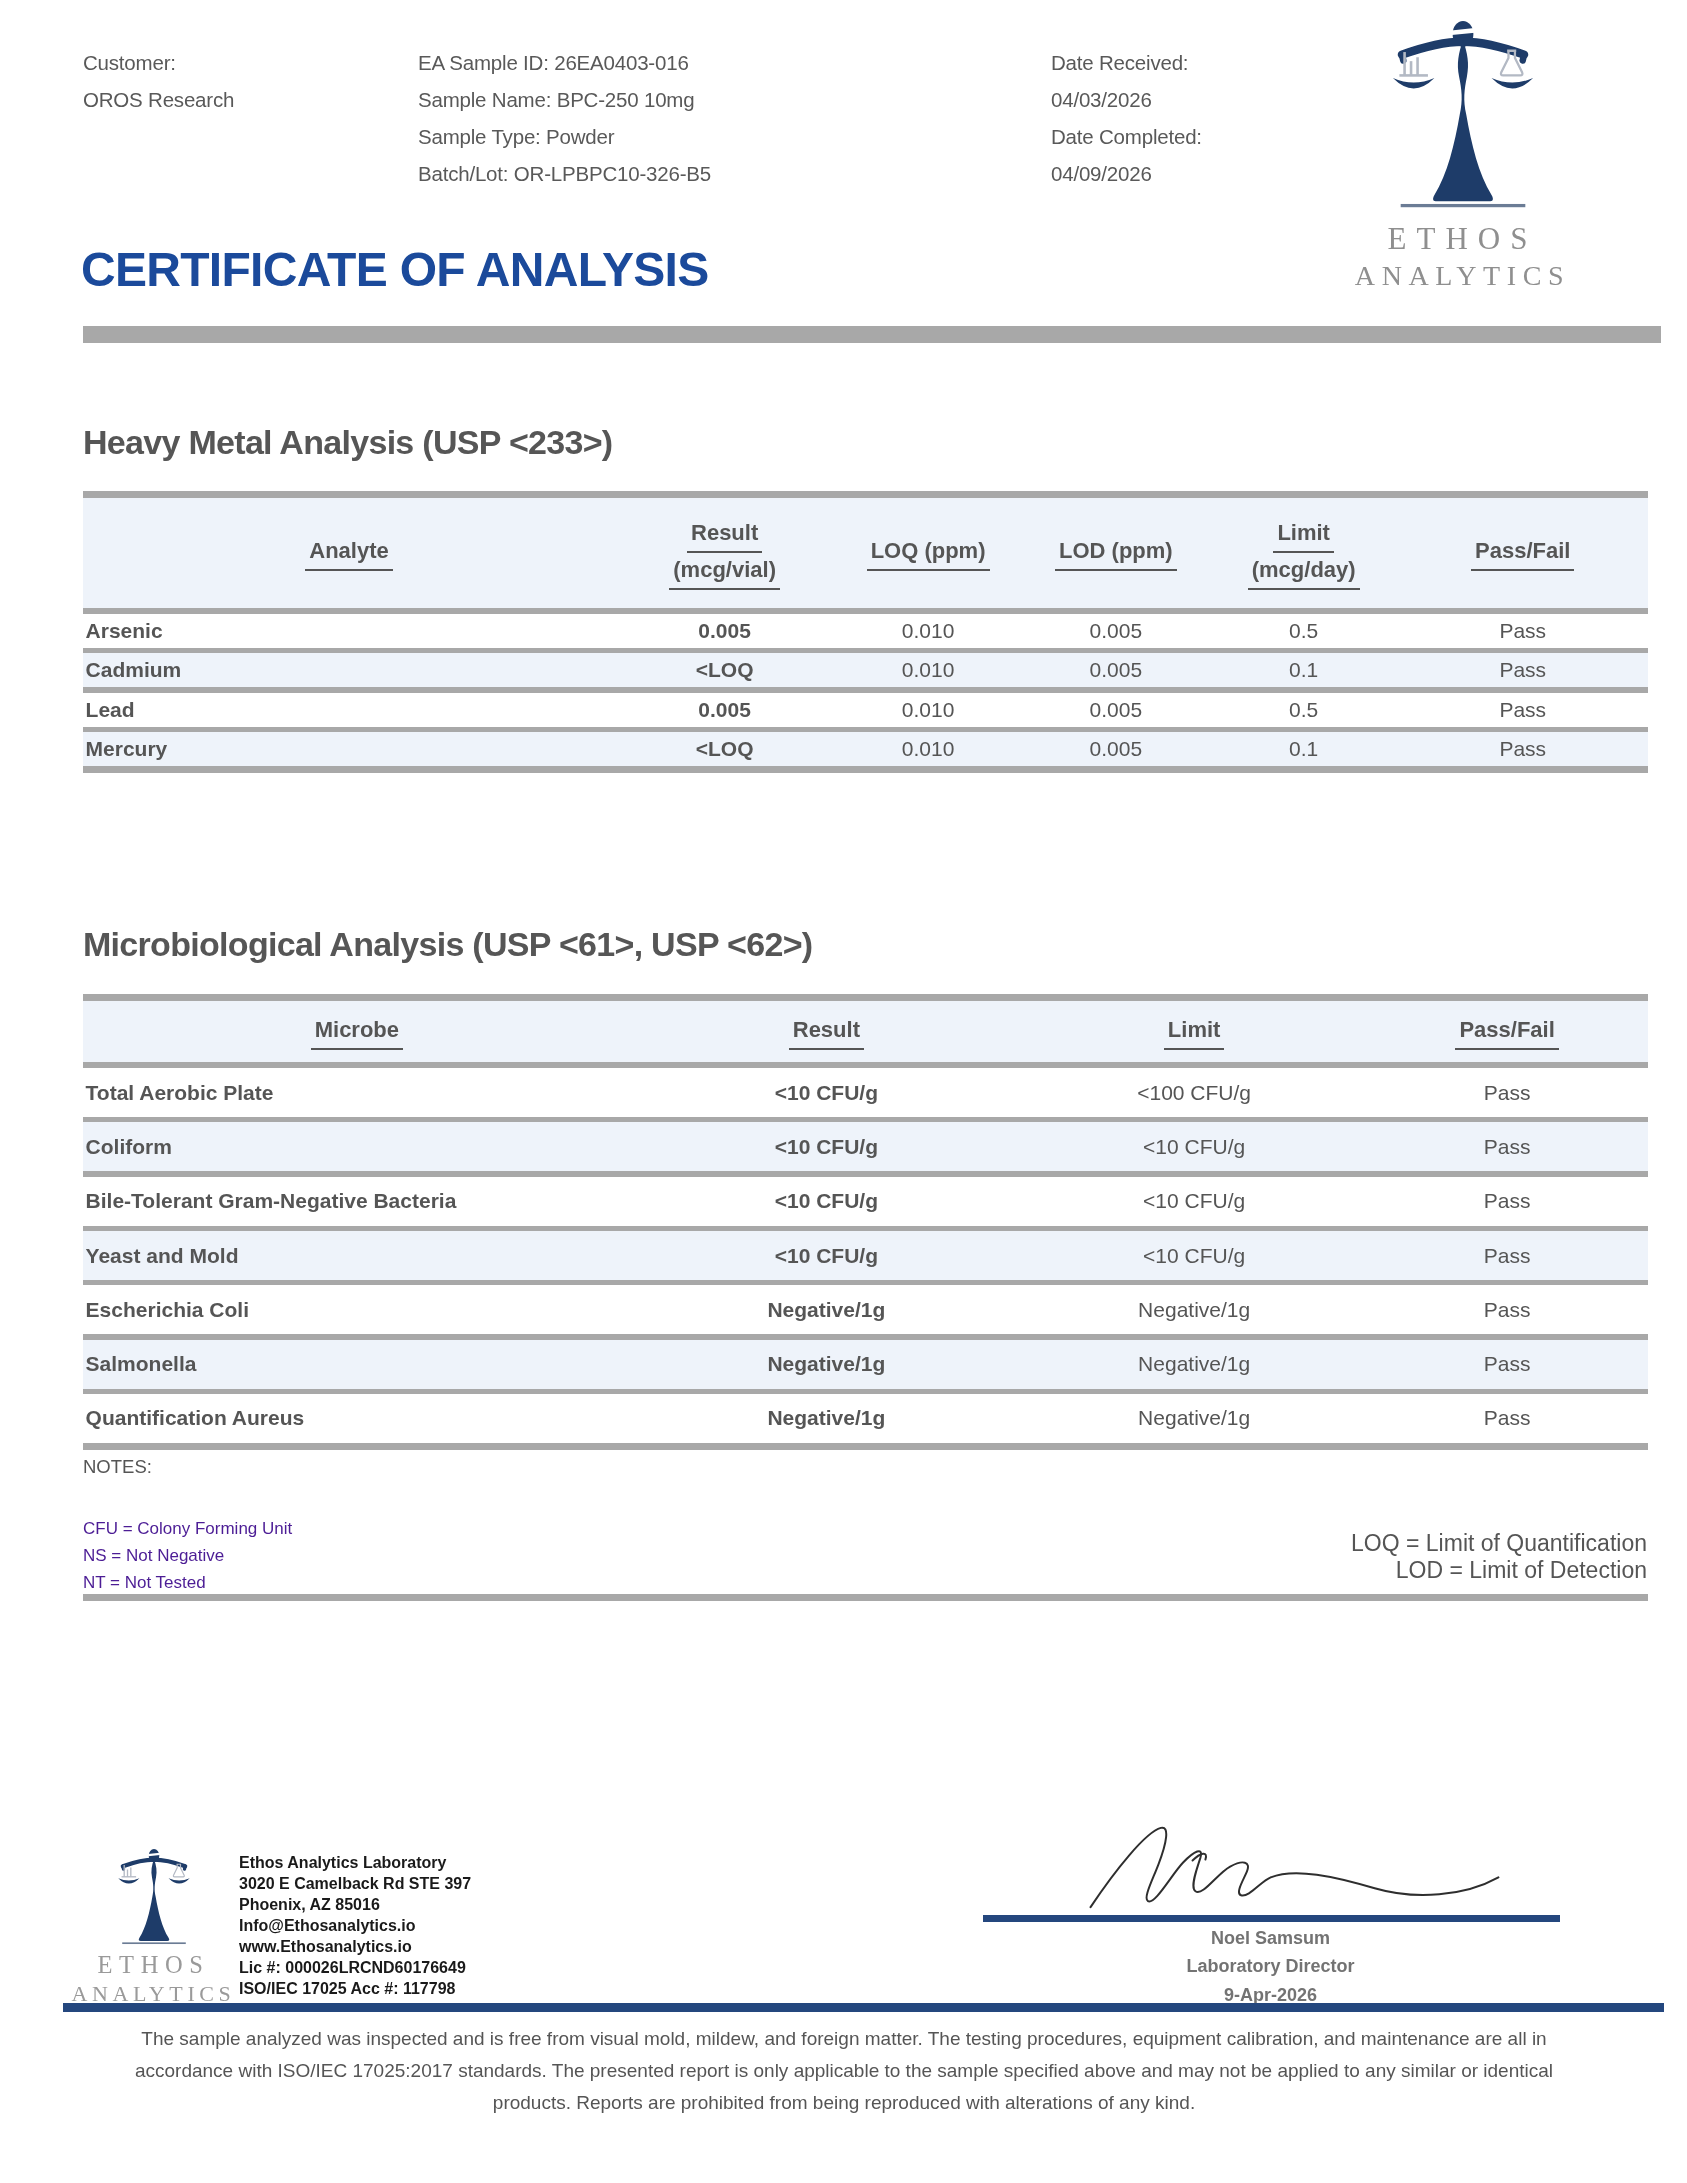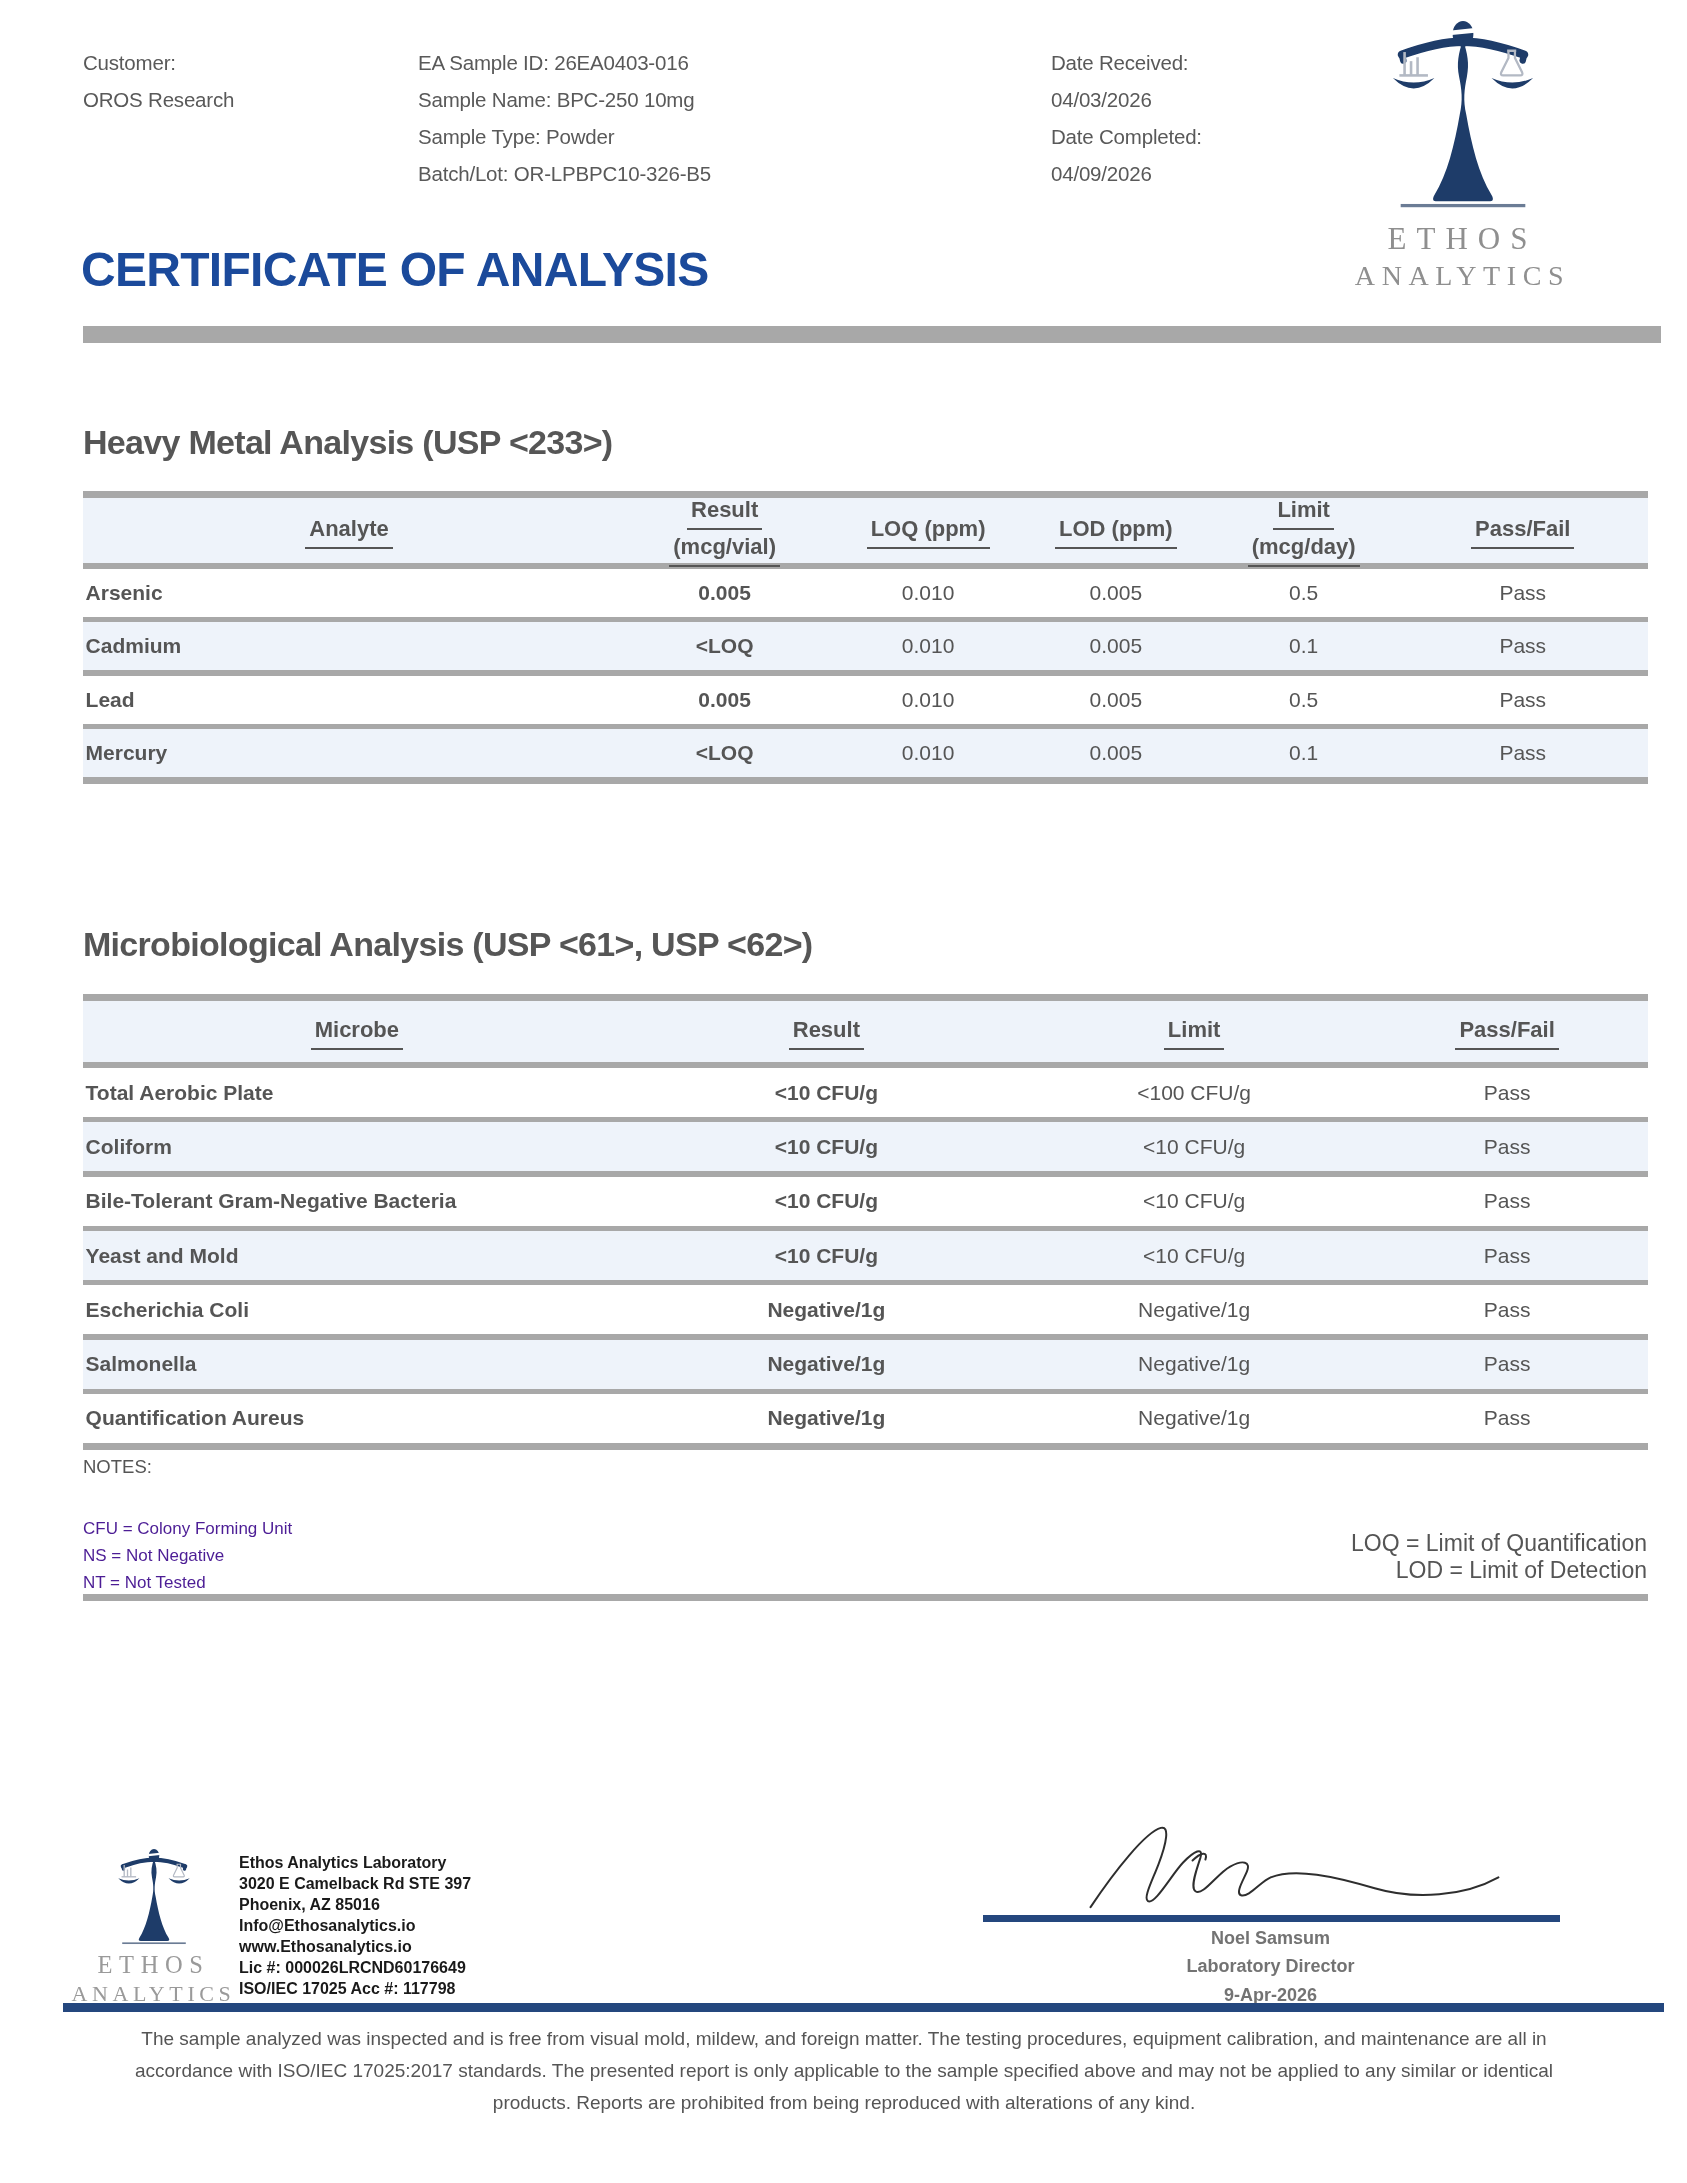--- a/index.html
+++ b/index.html
@@ -20,25 +20,25 @@
 
   .doc-title{font-size:48px;font-weight:700;color:#1b4a9b;letter-spacing:-0.7px;white-space:nowrap;}
   .bar-thick{background:#a8a8a8;height:17px;}
   .section-h{font-size:34px;font-weight:700;color:#565656;letter-spacing:-0.7px;white-space:nowrap;}
 
   
   .tbl{position:absolute;left:83px;width:1565px;}
   .bar{height:6.6px;background:#a8a8a8;}
   .sep{height:5.3px;background:#a8a8a8;}
   .thead{display:flex;align-items:center;background:#eef3fa;}
-  .hm .thead{height:65px;}
+  .hm .thead{height:110px;}
   .mi .thead{height:61px;}
   .th{text-align:center;font-weight:700;font-size:22px;color:#555555;line-height:1.5;}
   .th .u{display:inline-block;border-bottom:2.6px solid #555555;padding:0 4px 2px;}
-  .row{display:flex;align-items:center;height:48px;font-size:21px;color:#555555;background:#ffffff;}
+  .row{display:flex;align-items:center;height:34px;font-size:21px;color:#555555;background:#ffffff;}
   .mi .row{height:49px;}
   .row.alt{background:#eef3fa;}
   .cell{text-align:center;}
   .cell.lft{text-align:left;font-weight:700;padding-left:2.6px;box-sizing:border-box;}
   .cell.bld{font-weight:700;}
   
   .hm .c1{width:34%;} .hm .c2{width:14%;} .hm .c3{width:12%;} .hm .c4{width:12%;} .hm .c5{width:12%;} .hm .c6{width:16%;}
   
   .mi .c1{width:35%;} .mi .c2{width:25%;} .mi .c3{width:22%;} .mi .c4{width:18%;}
 

